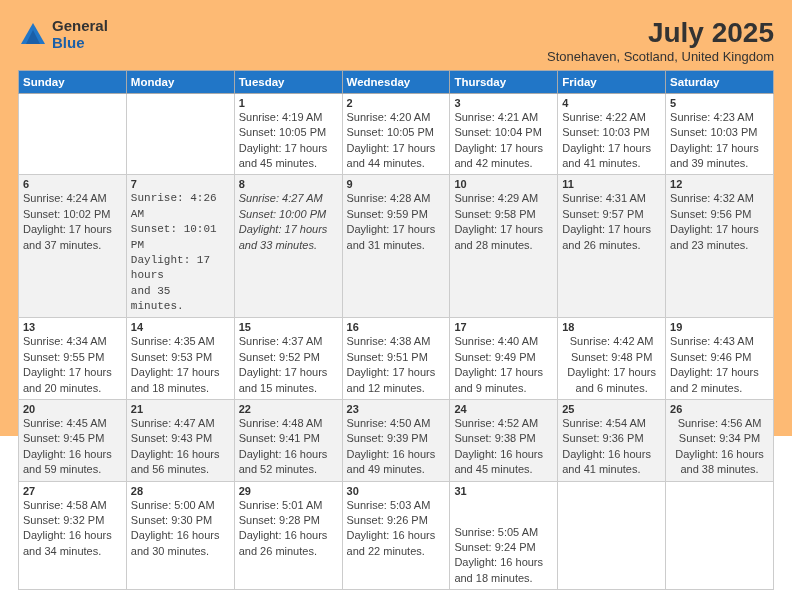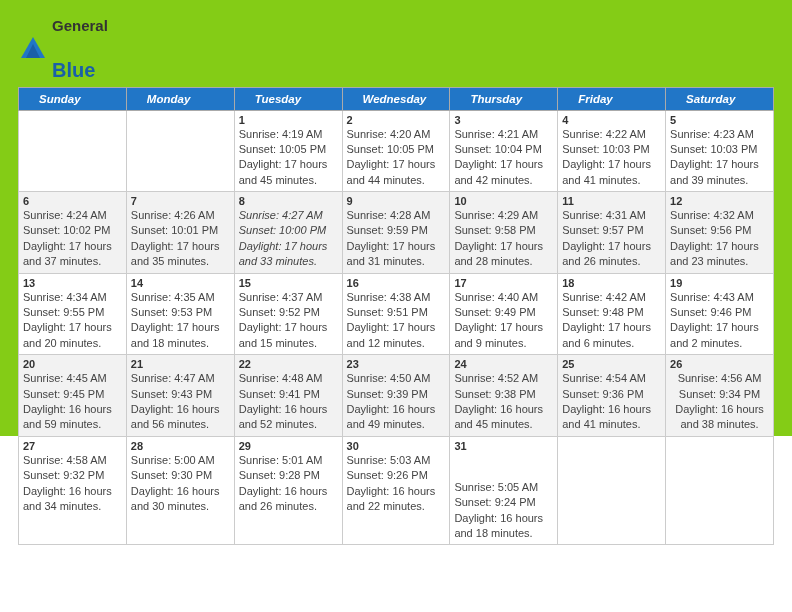--- a/index.html
+++ b/index.html
@@ -6,21 +6,21 @@
     body {
       font-family: Arial, sans-serif;
       background: #fff;
       width: 792px;
       height: 612px;
       overflow: hidden;
     }
     .page {
       width: 792px;
       height: 436px;
-      background: #84cc16;
+      background: #fdba74;
       padding: 18px 18px 12px 18px;
     }
     .header {
       display: flex;
       justify-content: space-between;
       align-items: flex-start;
       margin-bottom: 6px;
     }
     .logo {
       display: flex;
@@ -30,24 +30,23 @@
       display: flex;
       flex-direction: column;
       line-height: 1.1;
     }
     .logo-general {
       font-size: 15px;
       font-weight: bold;
       color: #333;
     }
     .logo-blue {
-      font-size: 20px;
+      font-size: 15px;
       font-weight: bold;
       color: #1a5fa8;
-      margin-top: 24px;
     }
     .logo-icon {
       width: 30px;
       height: 30px;
       margin-right: 4px;
     }
     .title-block {
       text-align: right;
     }
     .month-title {
@@ -63,24 +62,23 @@
     .calendar-table {
       width: 100%;
       border-collapse: collapse;
       table-layout: fixed;
     }
     .calendar-table th {
       background-color: #2176c7;
       color: #fff;
       font-size: 11.5px;
       font-weight: bold;
-      padding: 5px 20px;
+      padding: 5px 4px;
       text-align: left;
       border: 1px solid #aaa;
-      font-style: italic;
     }
     .calendar-table td {
       border: 1px solid #ccc;
       vertical-align: top;
       padding: 3px 4px;
       font-size: 9.5px;
       color: #333;
       height: 78px;
       background: #fff;
     }
@@ -110,20 +108,24 @@
   <div class="header">
     <div class="logo">
       <svg class="logo-icon" viewBox="0 0 30 30">
         <polygon points="15,3 27,24 3,24" fill="#2176c7"></polygon>
         <polygon points="15,10 22,24 8,24" fill="#1a5fa8"></polygon>
       </svg>
       <div class="logo-text">
         <span class="logo-general">General</span>
         <span class="logo-blue">Blue</span>
       </div>
+    </div>
+    <div class="title-block">
+      <div class="month-title">July 2025</div>
+      <div class="location">Stonehaven, Scotland, United Kingdom</div>
     </div>
   </div>
 
   <table class="calendar-table">
     <thead>
       <tr>
         <th>Sunday</th>
         <th>Monday</th>
         <th>Tuesday</th>
         <th>Wednesday</th>
@@ -175,21 +177,21 @@
         <tr>
           <td>
             <span class="day-num">6</span>
             <div class="day-info" style="white-space: pre-line;">Sunrise: 4:24 AM
 Sunset: 10:02 PM
 Daylight: 17 hours
 and 37 minutes.</div>
           </td>
           <td>
             <span class="day-num">7</span>
-            <div class="day-info" style="white-space: pre-line;">Sunrise: 4:26 AM
+            <div class="day-info" style="white-space: pre-line; font-family: Liberation Mono, monospace;">Sunrise: 4:26 AM
 Sunset: 10:01 PM
 Daylight: 17 hours
 and 35 minutes.</div>
           </td>
           <td>
             <span class="day-num">8</span>
             <div class="day-info" style="white-space: pre-line; font-style: italic;">Sunrise: 4:27 AM
 Sunset: 10:00 PM
 Daylight: 17 hours
 and 33 minutes.</div>
@@ -254,21 +256,21 @@
           </td>
           <td>
             <span class="day-num">17</span>
             <div class="day-info" style="white-space: pre-line;">Sunrise: 4:40 AM
 Sunset: 9:49 PM
 Daylight: 17 hours
 and 9 minutes.</div>
           </td>
           <td>
             <span class="day-num">18</span>
-            <div class="day-info" style="white-space: pre-line;">Sunrise: 4:42 AM
+            <div class="day-info" style="white-space: pre-line; text-align: center;">Sunrise: 4:42 AM
 Sunset: 9:48 PM
 Daylight: 17 hours
 and 6 minutes.</div>
           </td>
           <td>
             <span class="day-num">19</span>
             <div class="day-info" style="white-space: pre-line;">Sunrise: 4:43 AM
 Sunset: 9:46 PM
 Daylight: 17 hours
 and 2 minutes.</div>

